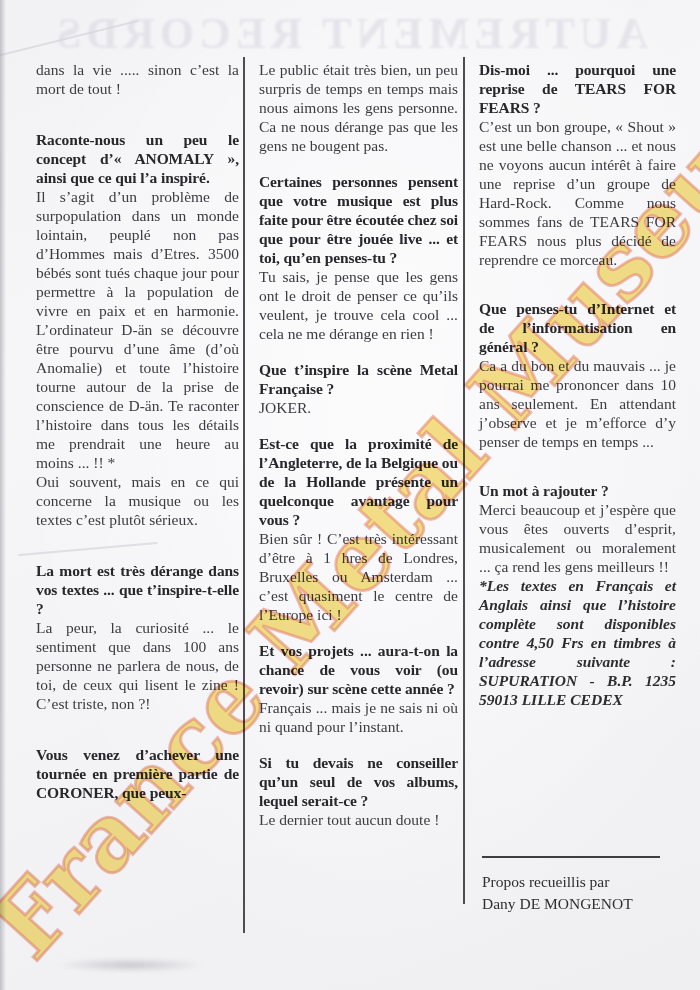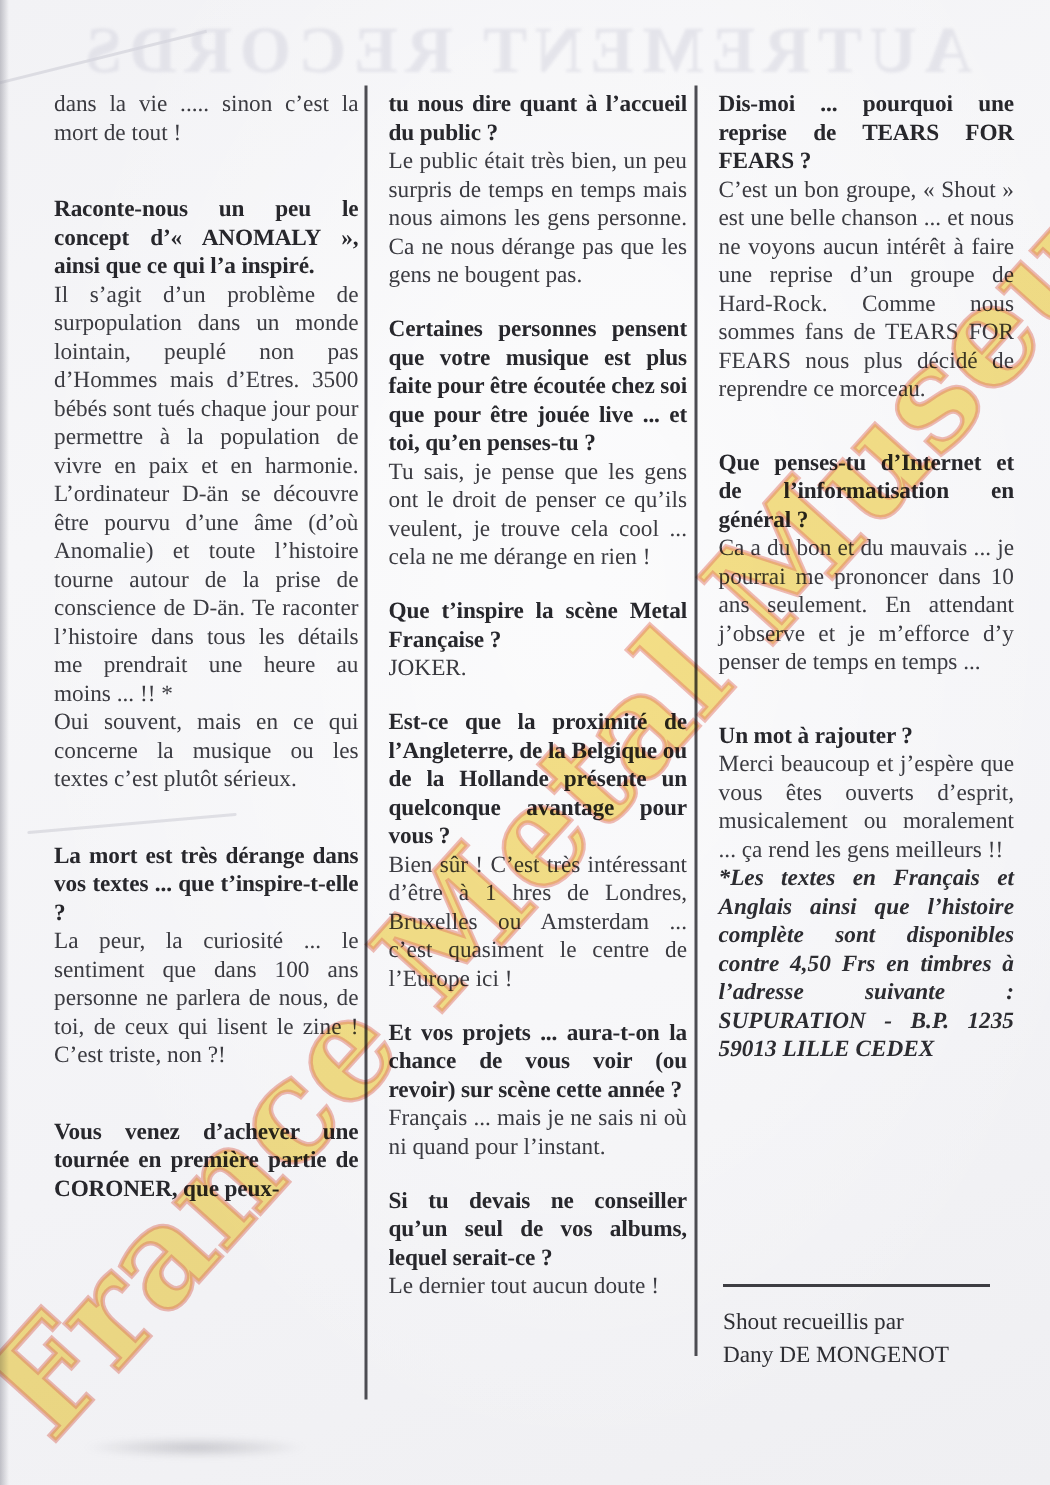--- a/index.html
+++ b/index.html
@@ -94,21 +94,20 @@
       <p class="block answer">Il s’agit d’un problème de surpopulation dans un monde lointain, peuplé non pas d’Hommes mais d’Etres. 3500 bébés sont tués chaque jour pour permettre à la population de vivre en paix et en harmonie. L’ordinateur D-än se découvre être pourvu d’une âme (d’où Anomalie) et toute l’histoire tourne autour de la prise de conscience de D-än. Te raconter l’histoire dans tous les détails me prendrait une heure au moins  ... !! *</p>
       <p class="block answer">Oui souvent, mais en ce qui concerne la musique ou les textes c’est plutôt sérieux.</p>
       <p class="block question">La mort est très dérange dans vos textes ... que t’inspire-t-elle ?</p>
       <p class="block answer">La peur, la curiosité ... le sentiment que dans 100 ans personne ne parlera de nous, de toi, de ceux qui lisent le zine ! C’est triste, non ?!</p>
       <p class="block question">Vous venez d’achever une tournée en première partie de CORONER, que peux-</p>
     </div>
 
   <div class="divider divider-1"></div>
 
   <div id="col2" class="col">
-      <p class="block question">tu nous dire quant à l’accueil du public ?</p>
       <p class="block answer">Le public était très bien, un peu surpris de temps en temps mais nous aimons les gens personne. Ca ne nous dérange pas que les gens ne bougent pas.</p>
       <p class="block question">Certaines personnes pensent que votre musique est plus faite pour être écoutée chez soi que pour être jouée live ... et toi, qu’en penses-tu ?</p>
       <p class="block answer">Tu sais, je pense que les gens ont le droit de penser ce qu’ils veulent, je trouve cela cool ... cela ne me dérange en rien !</p>
       <p class="block question">Que t’inspire la scène Metal Française ?</p>
       <p class="block answer">JOKER.</p>
       <p class="block question">Est-ce que la proximité de l’Angleterre, de la Belgique ou de la Hollande présente un quelconque avantage pour vous ?</p>
       <p class="block answer">Bien sûr ! C’est très intéressant d’être à 1 hres de Londres, Bruxelles ou Amsterdam ... c’est quasiment le centre de l’Europe ici !</p>
       <p class="block question">Et vos projets ... aura-t-on la chance de vous voir (ou revoir) sur scène cette année ?</p>
       <p class="block answer">Français ... mais je ne sais ni où ni quand pour l’instant.</p>
       <p class="block question">Si tu devais ne conseiller qu’un seul de vos albums, lequel serait-ce ?</p>
@@ -122,19 +121,19 @@
       <p class="block answer">C’est un bon groupe, « Shout » est une belle chanson ... et nous ne voyons aucun intérêt à faire une reprise d’un groupe de Hard-Rock. Comme nous sommes fans de TEARS FOR FEARS nous plus décidé de reprendre ce morceau.</p>
       <p class="block question">Que penses-tu d’Internet et de l’informatisation en général ?</p>
       <p class="block answer">Ca a du bon et du mauvais ... je pourrai me prononcer dans 10 ans seulement. En attendant j’observe et je m’efforce d’y penser de temps en temps ...</p>
       <p class="block question">Un mot à rajouter ?</p>
       <p class="block answer">Merci beaucoup et j’espère que vous êtes ouverts d’esprit, musicalement ou moralement ... ça rend les gens meilleurs !!</p>
       <p class="block note">*Les textes en Français et Anglais ainsi que l’histoire complète sont disponibles contre  4,50 Frs  en timbres à l’adresse suivante : SUPURATION - B.P. 1235 59013 LILLE CEDEX</p>
     </div>
 
   <div class="footer-rule"></div>
   <div class="footer">
-    <div>Shout recueillis par</div>
+    <div>Propos recueillis par</div>
     <div>Dany DE MONGENOT</div>
   </div>
 
   <div class="watermark">France Metal Museum</div>
 
 </div>
 
 </body></html>

